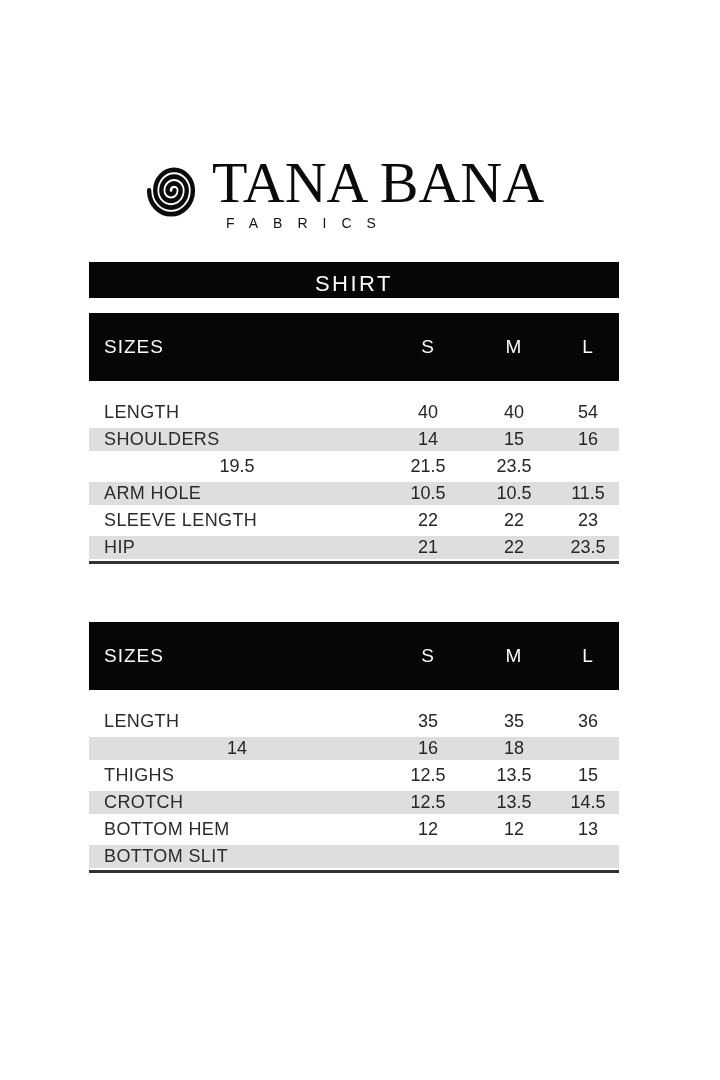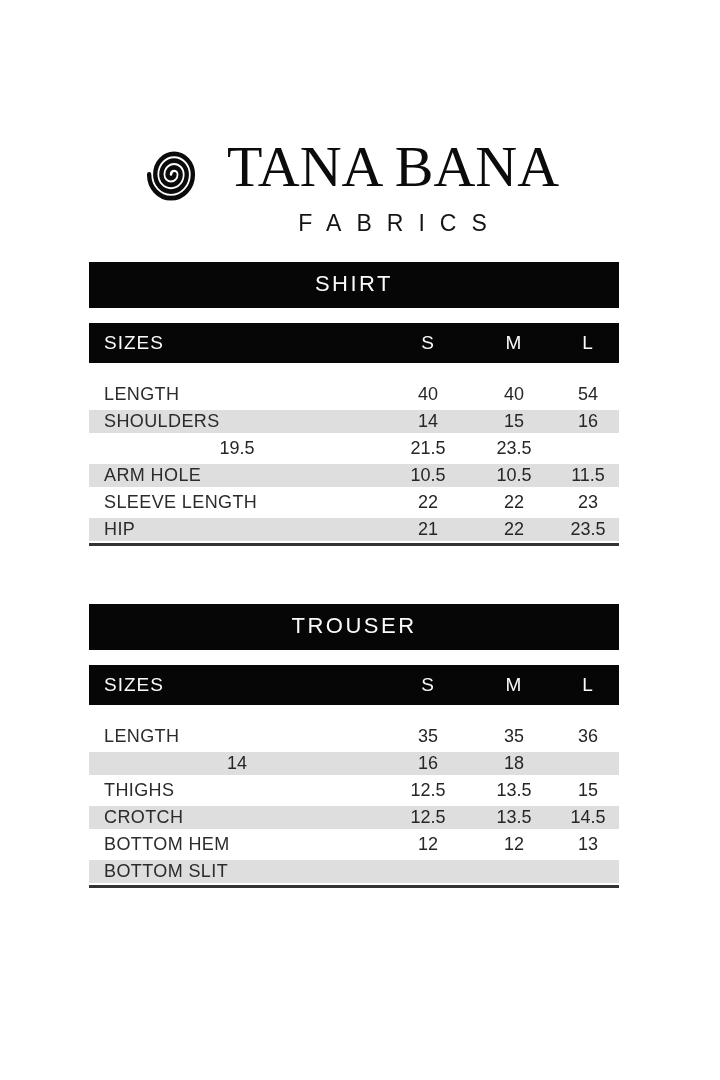--- a/index.html
+++ b/index.html
@@ -15,60 +15,60 @@
   html,body{background:#ffffff;}
   .page{
     position:relative;
     width:720px;height:1080px;
     background:#ffffff;
     overflow:hidden;
     font-family:"Liberation Sans",sans-serif;
   }
   
   .logo{
-    position:absolute;left:143px;top:138px;
-    display:flex;align-items:flex-start;gap:15px;
+    position:absolute;left:143px;top:154px;
+    display:flex;align-items:flex-start;
   }
   .spiral{width:56px;height:61px;margin-top:4px;flex:0 0 auto;}
   .logo-text{margin-left:13px;}
   .brand{
     font-family:"Liberation Serif",serif;
     font-size:58px;line-height:1.0;
     color:var(--brand-text);
     white-space:nowrap;
     letter-spacing:0px;
   }
   .brand-sub{
-    margin-top:14px;
-    text-align:center;
-    font-size:23px;
+    margin-top:3px;
+    text-align:left;
+    font-size:14px;
     letter-spacing:15px;
     padding-left:14px;
     color:#141414;
     white-space:nowrap;
   }
   
   .content{position:absolute;left:89px;top:262px;width:530px;}
   .section + .section{margin-top:58px;}
   .title-bar{
-    height:46px;line-height:43px;
+    height:36px;line-height:43px;
     background:var(--bar-bg);
     color:var(--bar-text);
     text-align:center;
     font-size:22px;
     letter-spacing:2.5px;
     margin-bottom:15px;
   }
   .grid{
     display:grid;
     grid-template-columns:1fr 86px 86px 62px;
     align-items:center;
   }
   .header-bar{
-    height:40px;
+    height:68px;
     background:var(--bar-bg);
     color:var(--bar-text);
     font-size:19px;
     letter-spacing:1px;
     margin-bottom:18px;
   }
   .header-bar .hlabel{padding-left:15px;}
   .colhead{text-align:center;}
   .rows{border-bottom:3px solid var(--rule);}
   .row{
@@ -155,23 +155,20 @@
           <div class="row grid alt">
             <span class="rlabel">HIP</span>
             <span class="rval">21</span>
             <span class="rval">22</span>
             <span class="rval">23.5</span>
           </div>
         </div>
     </section>
 
     <section class="section">
-      <div class="title-bar">
-        <span>TROUSER</span>
-      </div>
       <div class="header-bar grid">
         <span class="hlabel">SIZES</span>
         <span class="colhead">S</span>
         <span class="colhead">M</span>
         <span class="colhead">L</span>
       </div>
       <div class="rows">
           <div class="row grid">
             <span class="rlabel">LENGTH</span>
             <span class="rval">35</span>

